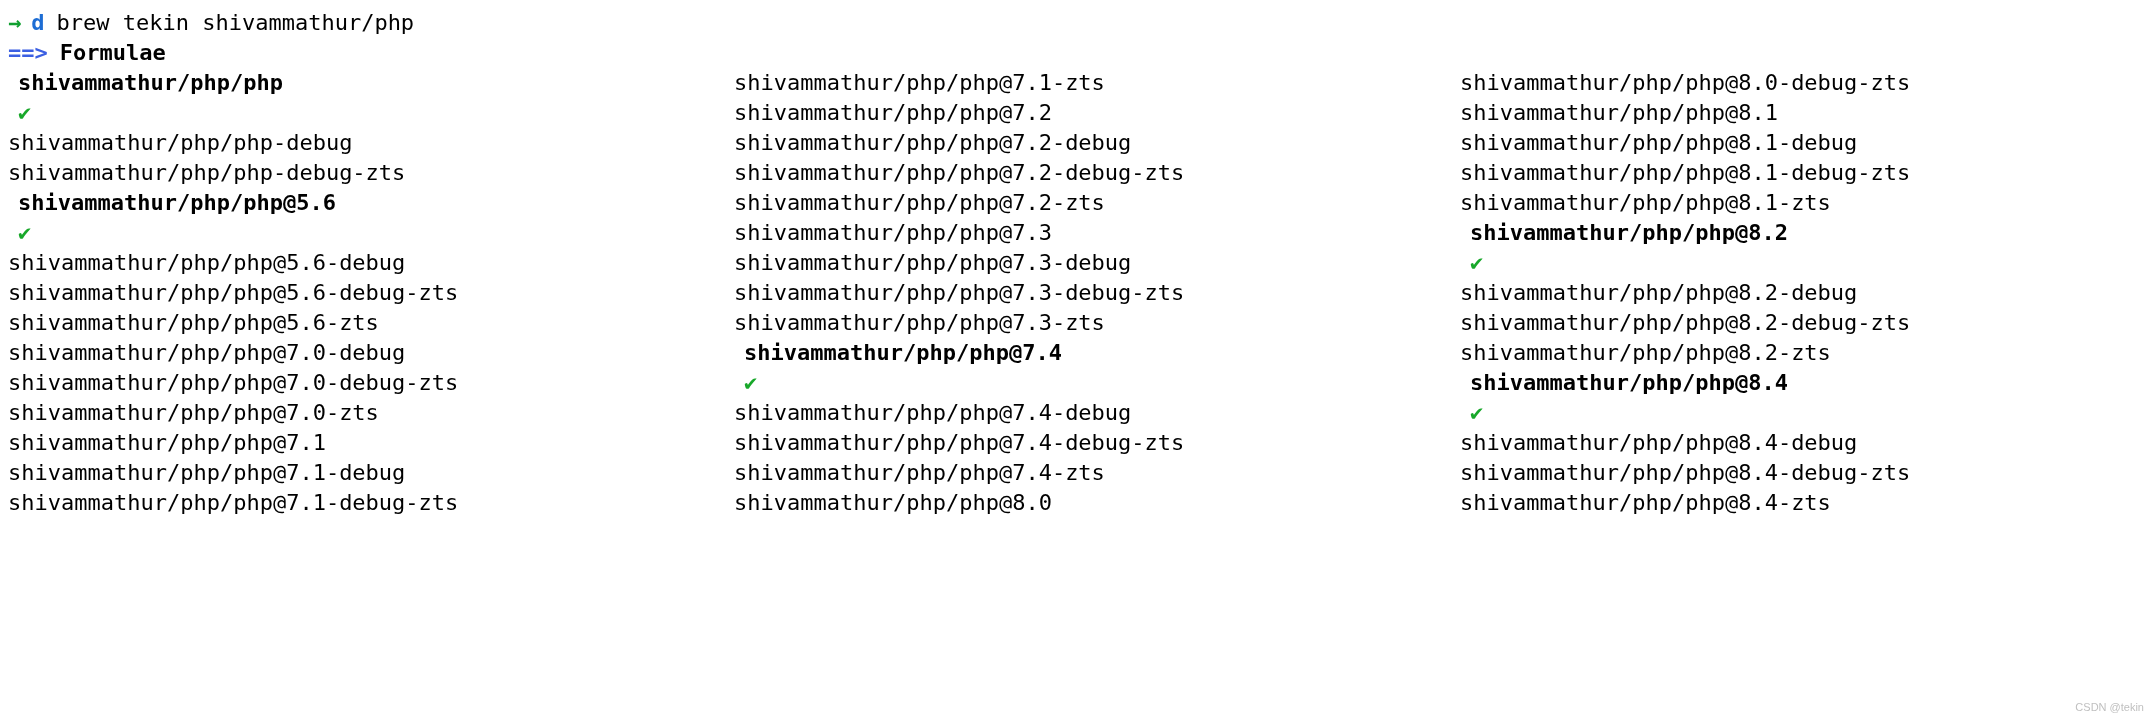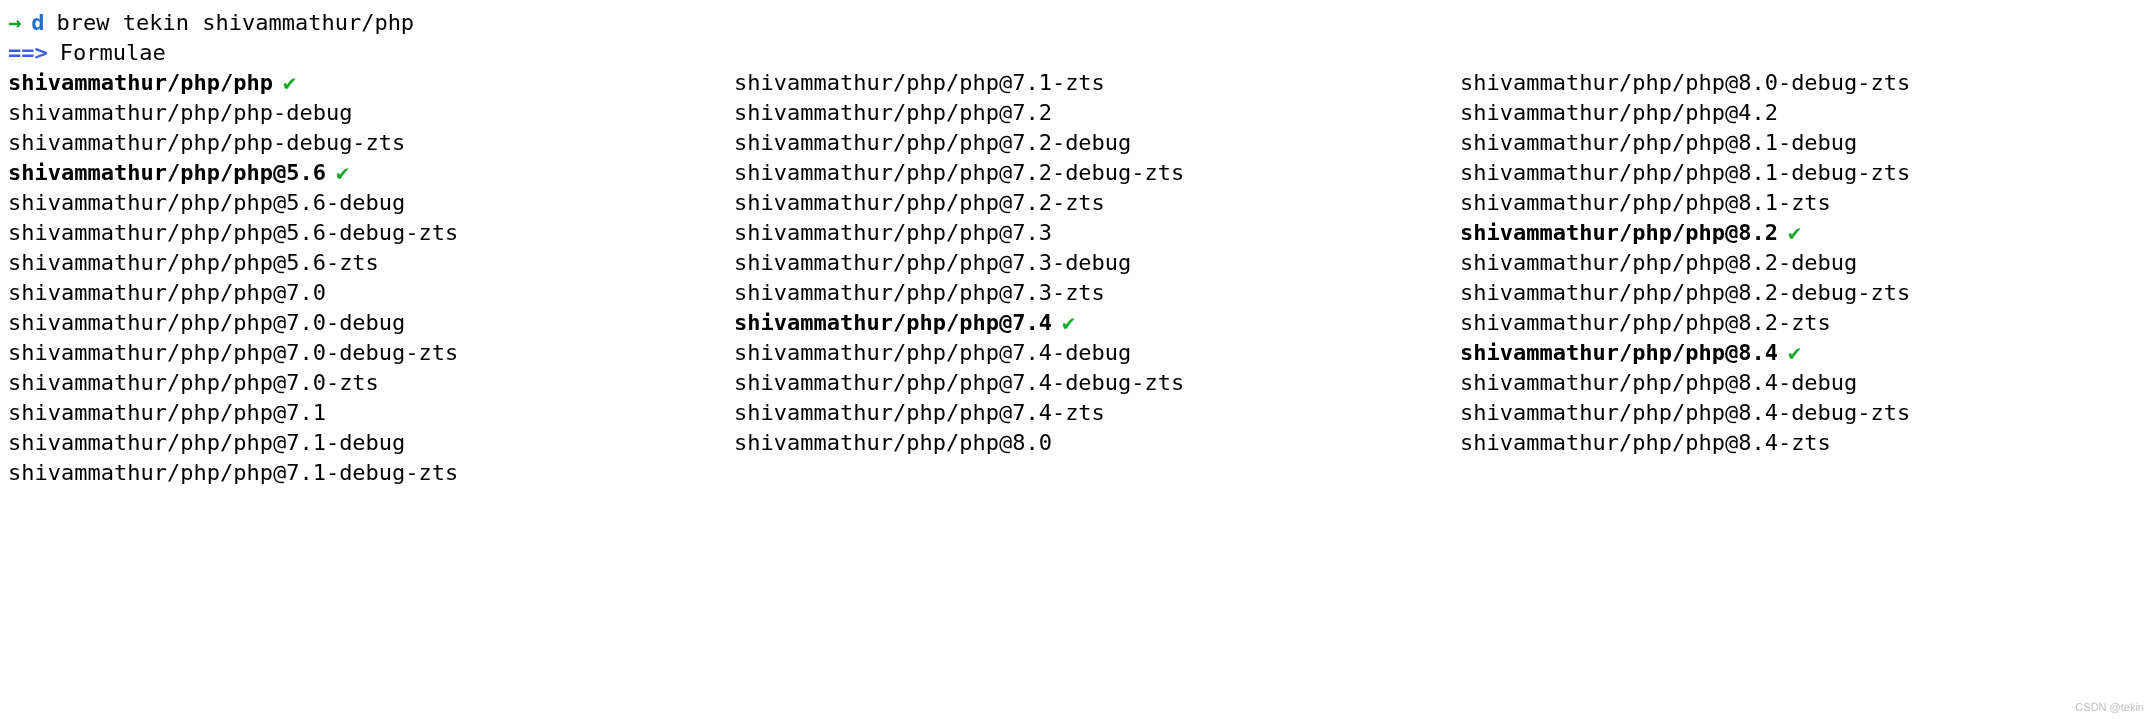--- a/index.html
+++ b/index.html
@@ -11,28 +11,28 @@
       padding: 8px 8px 8px 8px;
       white-space: nowrap;
       color: #000000;
     }
     .prompt-line { display: flex; align-items: baseline; }
     .arrow { color: #10a030; font-weight: bold; margin-right: 10px; }
     .dir { color: #1d6dd4; font-weight: bold; margin-right: 12px; }
     .cmd { color: #000000; }
     .header-line { display: flex; align-items: baseline; }
     .arrow-sym { color: #3b5fe2; font-weight: bold; margin-right: 12px; }
-    .section { font-weight: normal; }
+    .section { font-weight: bold; }
     .grid {
       display: grid;
       grid-template-columns: repeat(3, 1fr);
       column-gap: 40px;
     }
     .col { display: flex; flex-direction: column; }
-    .entry { display: flex; align-items: baseline; }
+    .entry { display: flex; align-items: baseline; flex-direction: column; }
     .entry.bold .name { font-weight: bold; }
     .name { }
     .check { color: #18a82a; margin-left: 10px; font-weight: bold; }
     .watermark {
       position: fixed;
       bottom: 6px;
       right: 10px;
       font-size: 11px;
       color: #c0c0c0;
       font-family: Arial, sans-serif;
@@ -71,23 +71,20 @@
       <div class="entry">
         <span class="name">shivammathur/php/php@5.6-debug</span>
       </div>
       <div class="entry">
         <span class="name">shivammathur/php/php@5.6-debug-zts</span>
       </div>
       <div class="entry">
         <span class="name">shivammathur/php/php@5.6-zts</span>
       </div>
       <div class="entry">
-        <span class="name">shivammathur/php/php@7.0</span>
-      </div>
-      <div class="entry">
         <span class="name">shivammathur/php/php@7.0-debug</span>
       </div>
       <div class="entry">
         <span class="name">shivammathur/php/php@7.0-debug-zts</span>
       </div>
       <div class="entry">
         <span class="name">shivammathur/php/php@7.0-zts</span>
       </div>
       <div class="entry">
         <span class="name">shivammathur/php/php@7.1</span>
@@ -115,20 +112,23 @@
       <div class="entry">
         <span class="name">shivammathur/php/php@7.2-zts</span>
       </div>
       <div class="entry">
         <span class="name">shivammathur/php/php@7.3</span>
       </div>
       <div class="entry">
         <span class="name">shivammathur/php/php@7.3-debug</span>
       </div>
       <div class="entry">
+        <span class="name">shivammathur/php/php@7.3-debug-zts</span>
+      </div>
+      <div class="entry">
         <span class="name">shivammathur/php/php@7.3-zts</span>
       </div>
       <div class="entry bold">
         <span class="name">shivammathur/php/php@7.4</span>
         <span class="check">✔</span>
       </div>
       <div class="entry">
         <span class="name">shivammathur/php/php@7.4-debug</span>
       </div>
       <div class="entry">
@@ -139,21 +139,21 @@
       </div>
       <div class="entry">
         <span class="name">shivammathur/php/php@8.0</span>
       </div>
     </div>
     <div class="col">
       <div class="entry">
         <span class="name">shivammathur/php/php@8.0-debug-zts</span>
       </div>
       <div class="entry">
-        <span class="name">shivammathur/php/php@4.2</span>
+        <span class="name">shivammathur/php/php@8.1</span>
       </div>
       <div class="entry">
         <span class="name">shivammathur/php/php@8.1-debug</span>
       </div>
       <div class="entry">
         <span class="name">shivammathur/php/php@8.1-debug-zts</span>
       </div>
       <div class="entry">
         <span class="name">shivammathur/php/php@8.1-zts</span>
       </div>

